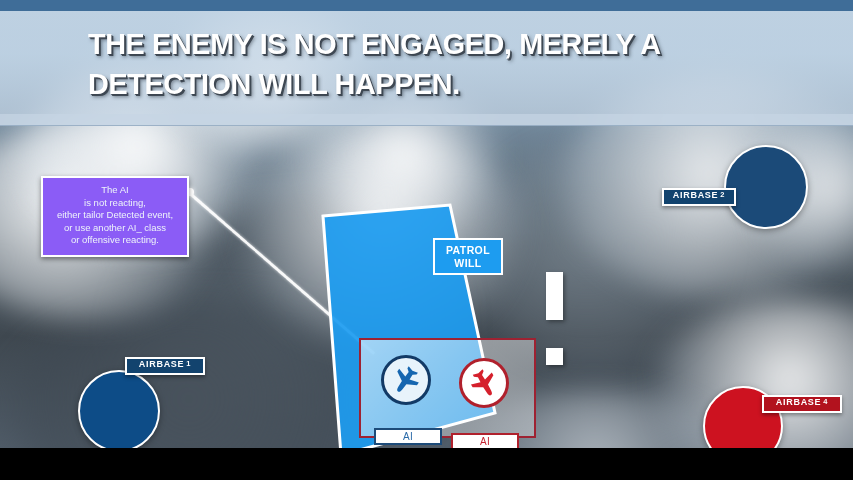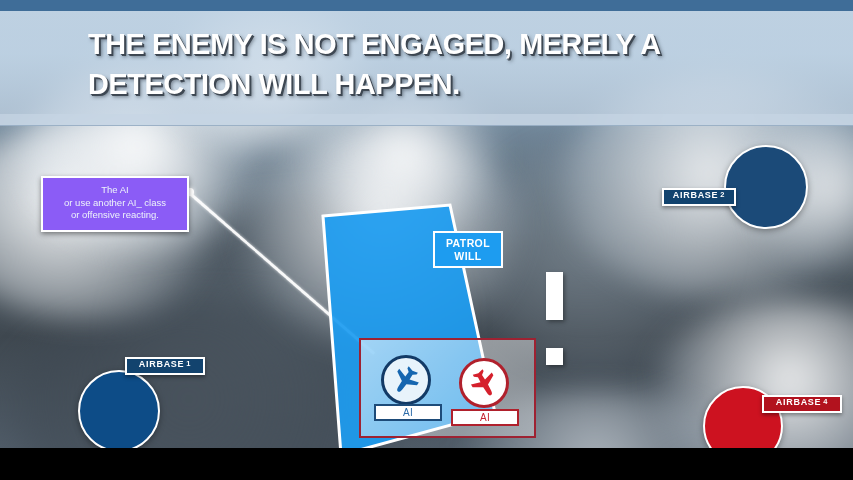--- a/index.html
+++ b/index.html
@@ -104,21 +104,21 @@
   }
 
   
   .patrol-zone{
     position:absolute;left:295px;top:195px;
     width:270px;height:265px;
   }
   .patrol-zone svg{display:block;}
 
   .patrol-label{
-    position:absolute;left:433px;top:231px;
+    position:absolute;left:433px;top:238px;
     width:70px;height:37px;
     background:#1d9cf0;
     border:2px solid #ffffff;
     box-sizing:border-box;
     display:flex;flex-direction:column;
     align-items:center;justify-content:center;
     color:#ffffff;
     font-size:10.5px;
     font-weight:bold;
     letter-spacing:.4px;
@@ -166,20 +166,21 @@
   }
   .ac svg{display:block;}
 
   .ai-tag{
     position:absolute;
     box-sizing:border-box;
     background:#ffffff;
     display:flex;align-items:center;justify-content:center;
     font-size:10px;
     letter-spacing:.3px;
+    margin-top:24px;
   }
   .ai-blue{
     left:374px;top:404px;width:68px;height:17px;
     border:2px solid #1d4b79;
     color:#2a6aa8;
   }
   .ai-red{
     left:451px;top:409px;width:68px;height:17px;
     border:2px solid #b0202c;
     color:#c52330;
@@ -273,20 +274,22 @@
     <svg width="32" height="32" viewBox="0 0 64 64" aria-hidden="true">
       <g fill="#d5202c" transform="rotate(150 32 32)">
         <path d="M32 4 c3 0 4.5 3 4.8 7.5 l0.7 14 18.5 10.5 0 6.5 -18.8 -5.5 -0.5 11 6.5 5 0 4.5 -11.2 -3 -11.2 3 0 -4.5 6.5 -5 -0.5 -11 -18.8 5.5 0 -6.5 18.5 -10.5 0.7 -14 C27.5 7 29 4 32 4 z"></path>
       </g>
     </svg>
   </div>
   <div class="ai-tag ai-red">AI</div>
 
   <div class="info-box">
     <div class="line">The AI</div>
+    <div class="line">is not reacting,</div>
+    <div class="line">either tailor Detected event,</div>
     <div class="line">or use another AI_ class</div>
     <div class="line">or offensive reacting.</div>
   </div>
 
   <div class="base-circle base-1"></div>
   <div class="base-label lbl-1">
     <span>AIRBASE</span>
     <span class="sub">1</span>
   </div>
 

